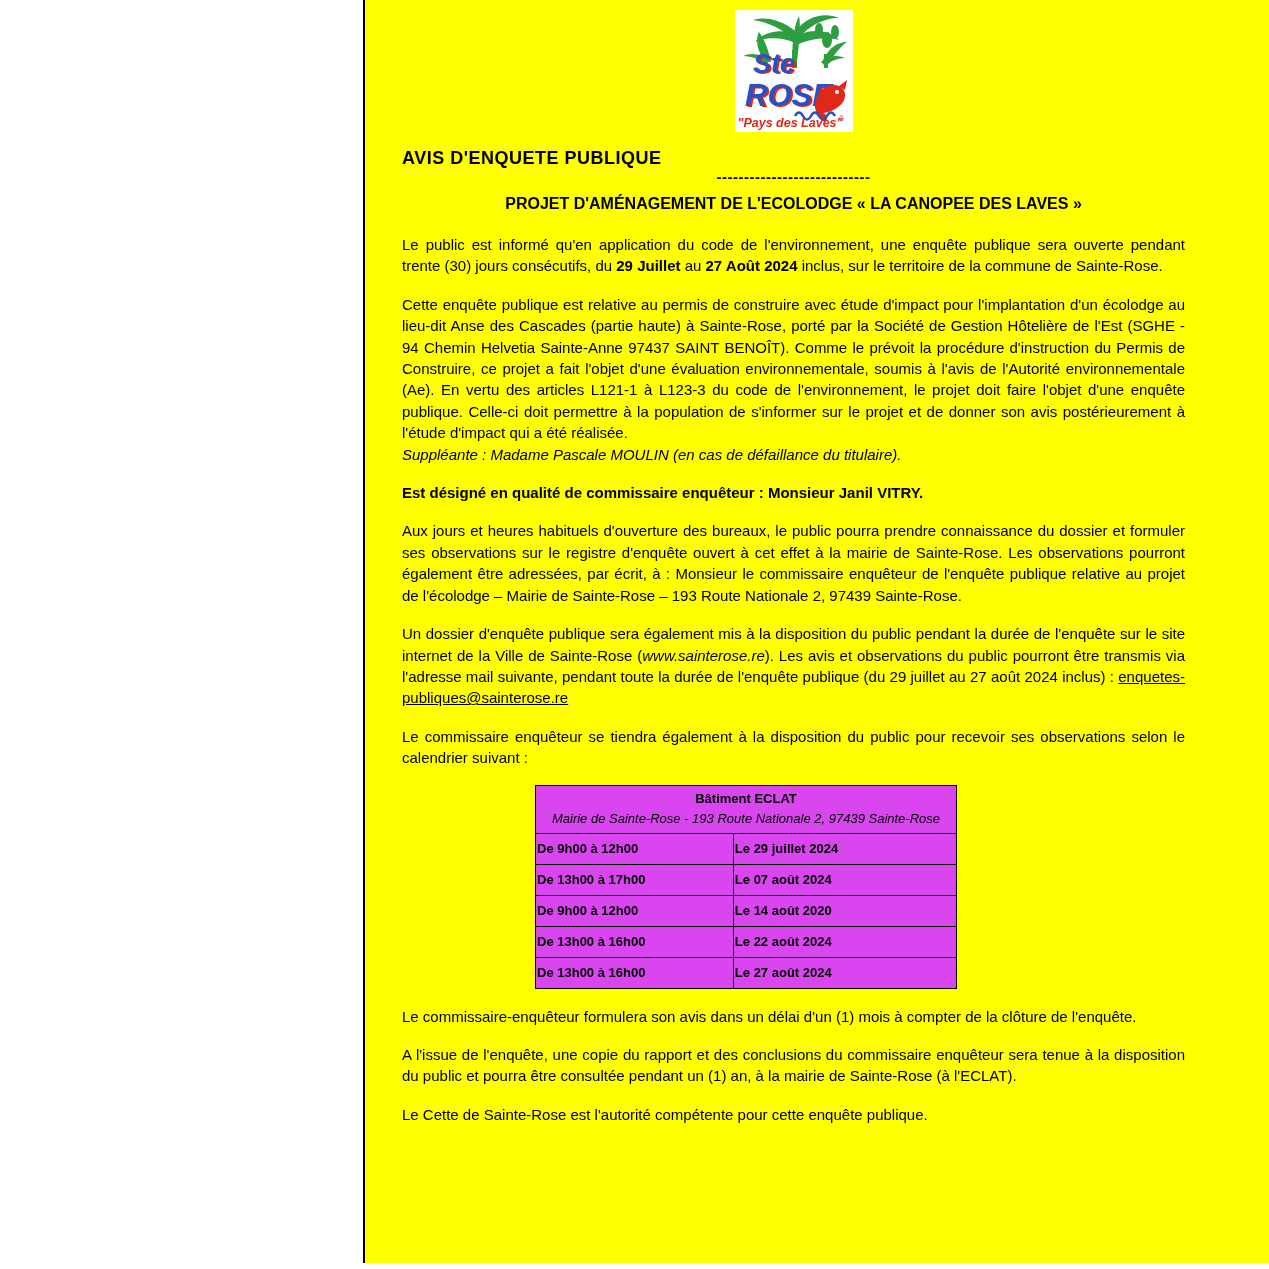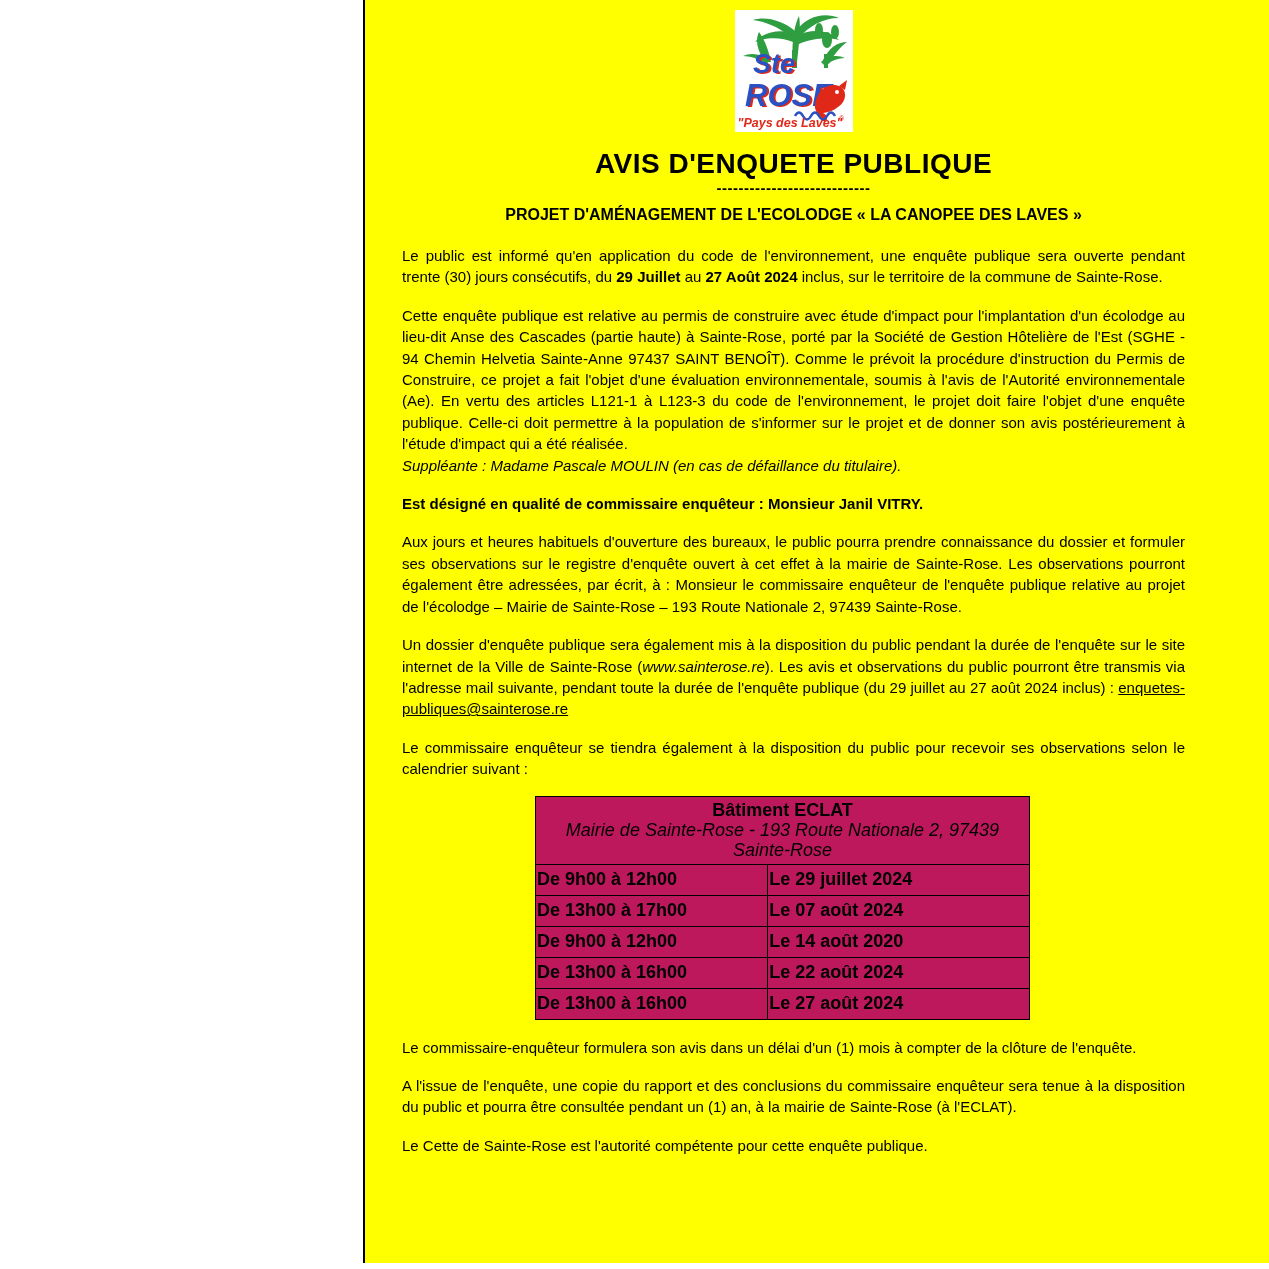--- a/index.html
+++ b/index.html
@@ -4,31 +4,31 @@
 <style>
   html,body{margin:0;padding:0;background:#ffffff;}
   .canvas{
     position:relative;width:1269px;height:1269px;background:#ffffff;
     font-family:"Liberation Sans",sans-serif;color:#000;overflow:hidden;
   }
   .left-rule{position:absolute;left:363px;top:0;width:2px;height:1263px;background:#000;}
   .page{position:absolute;left:365px;top:0;width:904px;height:1263px;background:#ffff00;}
   .content{padding:10px 84px 0 37px;}
   .logo-box{width:118px;height:122px;margin:0 auto;background:#ffffff;}
-  .doc-title{margin-top:16px;text-align:center;font-size:28px;font-weight:bold;letter-spacing:.5px;}
+  .doc-title{margin-top:16px;font-size:18px;font-weight:bold;letter-spacing:.5px;}
   .separator{margin-top:2px;text-align:center;font-size:15px;font-weight:bold;line-height:12px;letter-spacing:.5px;}
   .doc-subtitle{margin-top:8px;text-align:center;font-size:16px;font-weight:bold;line-height:26px;}
   p.body{margin:17px 0 0 0;font-size:15px;line-height:21.4px;text-align:justify;}
   p.nogap{margin-top:0;}
   .b{font-weight:bold;}
   .i{font-style:italic;}
   .u{text-decoration:underline;cursor:pointer;}
   table.schedule{
-    margin:16px 0 0 133px;width:495px;border-collapse:collapse;
-    font-size:18px;background:#be185d;
+    margin:16px 0 0 133px;width:422px;border-collapse:collapse;
+    font-size:13px;background:#d946ef;
   }
   table.schedule, table.schedule td{border:1px solid #000;}
   td.thead{padding:3px 4px 4px 4px;text-align:center;}
   .thead-title{font-weight:bold;line-height:20px;}
   .thead-sub{font-style:italic;line-height:20px;}
   td.cell{border-top:none;border-bottom:none;height:28px;font-weight:bold;margin-top:24px;}
   td.col-hours{width:47%;}
   td.col-date{width:53%;}
   tr.first-row td{border-top:1px solid #000;}
   tr.last-row td{border-bottom:1px solid #000;}

